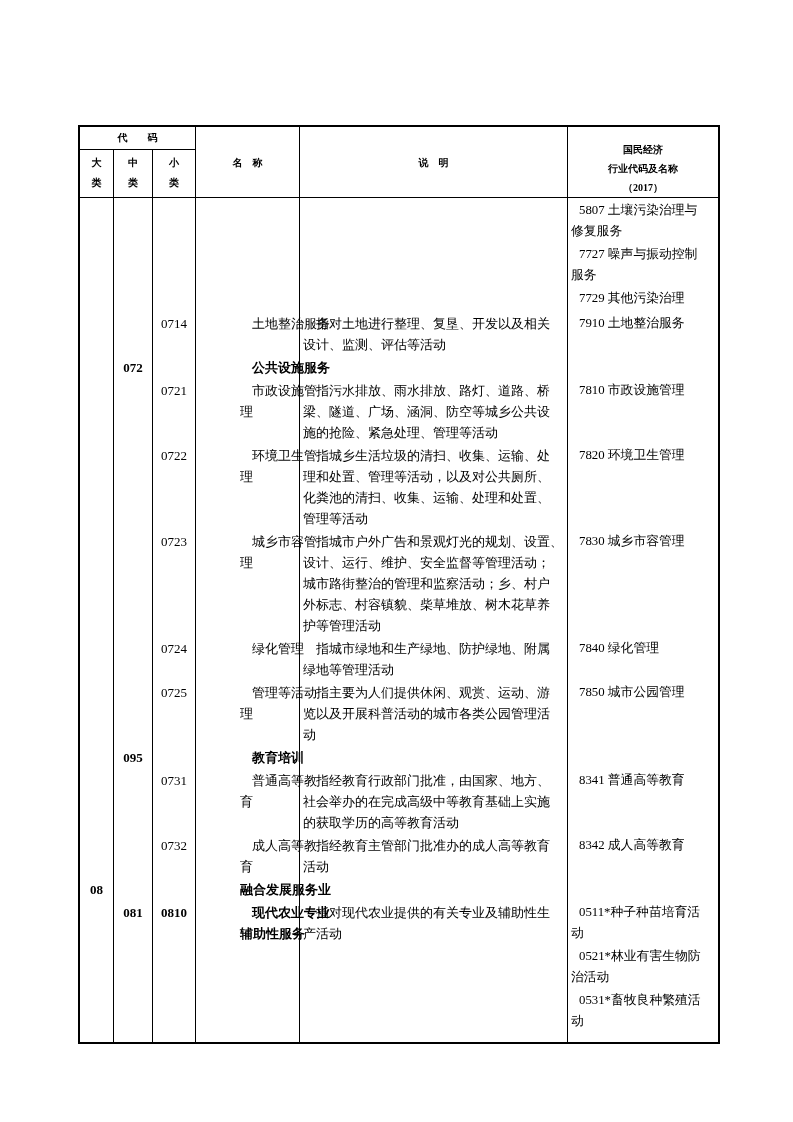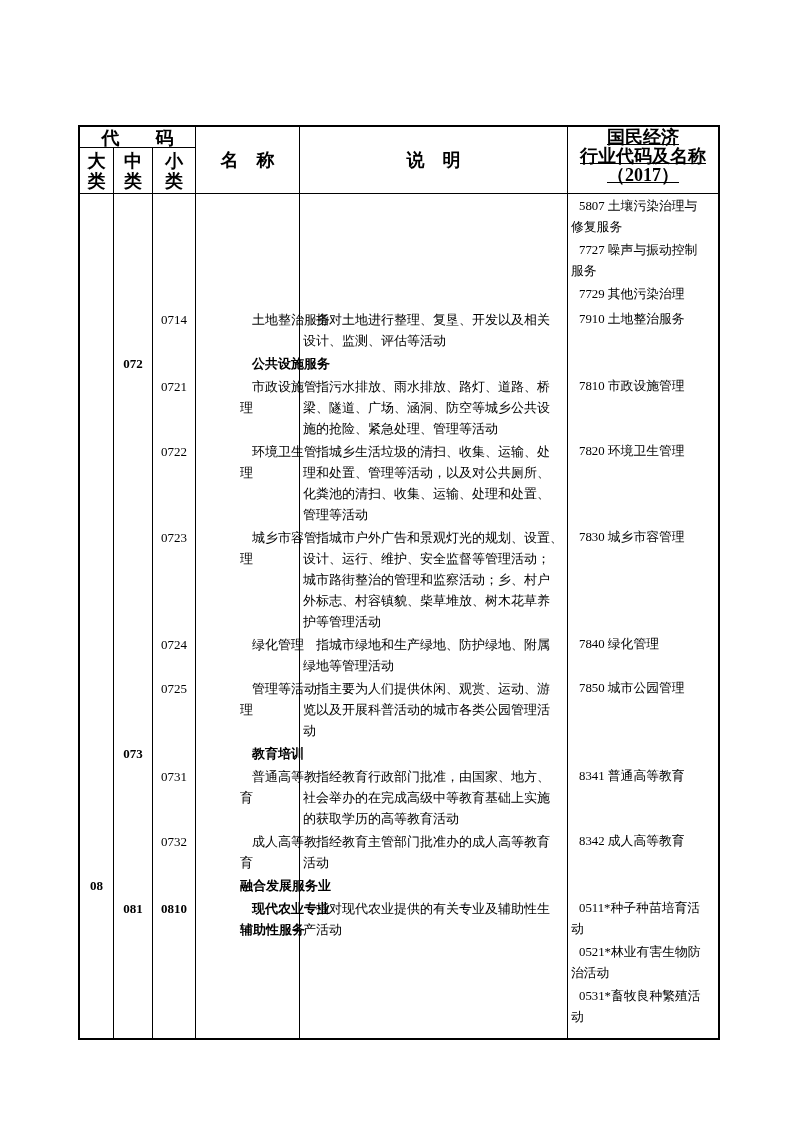--- a/index.html
+++ b/index.html
@@ -17,21 +17,21 @@
     margin: 125px 0 0 78px;
     width: 642px;
     display: grid;
     grid-template-columns: 34px 39px 43px 104px 268px 150px;
     border: 2px solid #000;
     font-size: 13px;
     line-height: 21px;
     word-break: keep-all;
   }
   
-  .th { font-weight: bold; font-size: 18px; }
+  .th { font-weight: bold; font-size: 10px; }
   .h-code {
     grid-column: 1 / 4; grid-row: 1;
     border-right: 1px solid #000; border-bottom: 1px solid #000;
     text-align: center; line-height: 18px; padding-top: 2px;
   }
   .h-sub {
     grid-row: 2;
     border-right: 1px solid #000; border-bottom: 1px solid #000;
     text-align: center; white-space: pre-line; line-height: 20px; padding: 3px 0 2px;
   }
@@ -41,21 +41,21 @@
   .h-span {
     grid-row: 1 / 3;
     border-right: 1px solid #000; border-bottom: 1px solid #000;
     display: flex; align-items: center; justify-content: center;
   }
   .h-name { grid-column: 4; }
   .h-desc { grid-column: 5; }
   .h-econ {
     grid-column: 6; grid-row: 1 / 3;
     border-bottom: 1px solid #000;
-    text-align: center; white-space: pre-line; line-height: 19px; padding-top: 1px; text-decoration: underline;
+    text-align: center; white-space: pre-line; line-height: 19px; padding-top: 13px;
   }
   
   .tr { display: contents; }
   .td { border-right: 1px solid #000; padding: 2px 0 0; min-height: 21px; }
   .td.c6 { border-right: none; }
   .code { text-align: center; }
   .name { padding: 2px 4px 0; text-indent: 12px; white-space: pre-line; margin-left: 40px; }
   .name.noindent { text-indent: 0; }
   .desc { padding: 2px 3px 0; text-indent: 13px; white-space: pre-line; }
   .econ-cell { padding: 2px 2px 0 3px; }
@@ -194,21 +194,21 @@
       <div class="td c5 desc">指主要为人们提供休闲、观赏、运动、游
 览以及开展科普活动的城市各类公园管理活
 动</div>
       <div class="td c6 econ-cell">
         <div class="entry">7850 城市公园管理</div>
       </div>
     </div>
 
     <div class="tr">
       <div class="td c1"></div>
-      <div class="td c2 code b">073</div>
+      <div class="td c2 code b">095</div>
       <div class="td c3"></div>
       <div class="td c4 name b">教育培训</div>
       <div class="td c5"></div>
       <div class="td c6"></div>
     </div>
 
     <div class="tr">
       <div class="td c1"></div>
       <div class="td c2"></div>
       <div class="td c3 code">0731</div>

